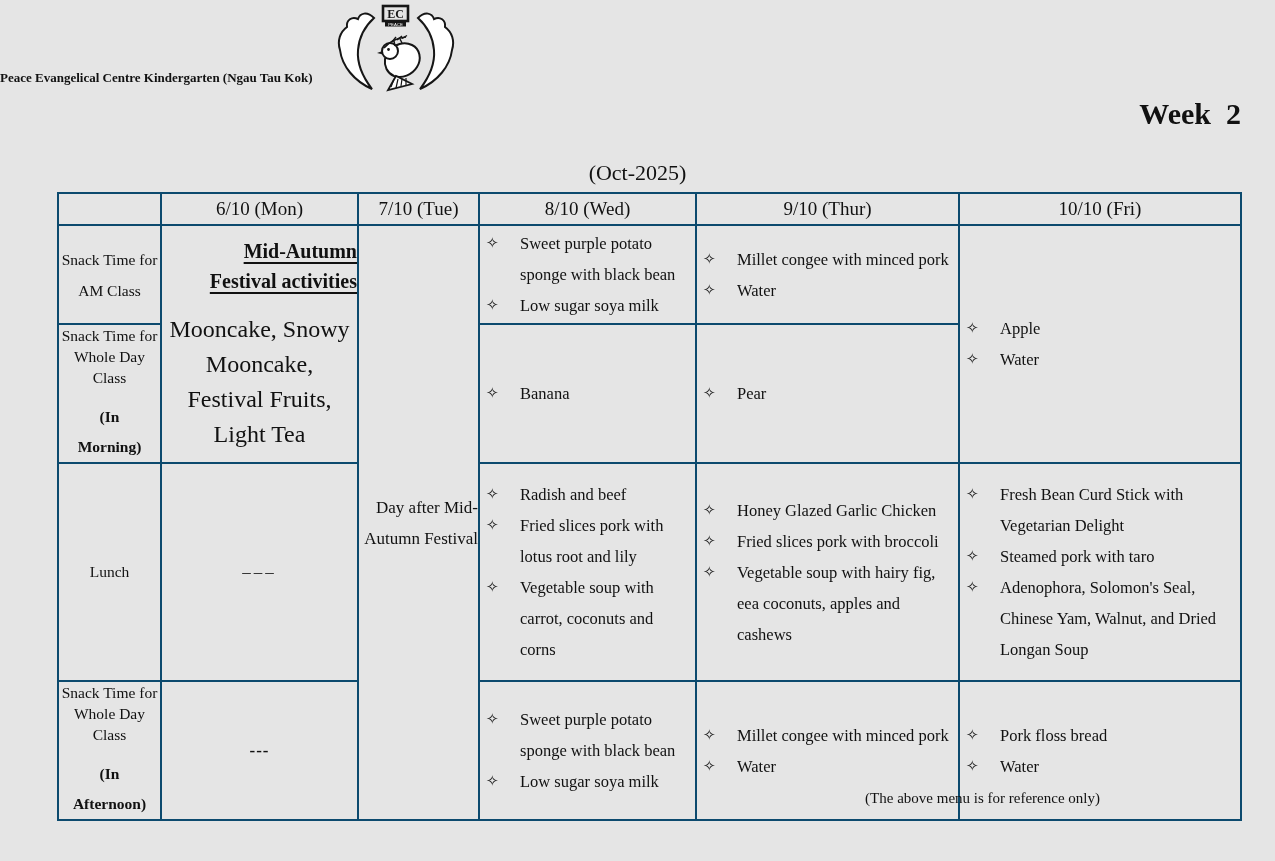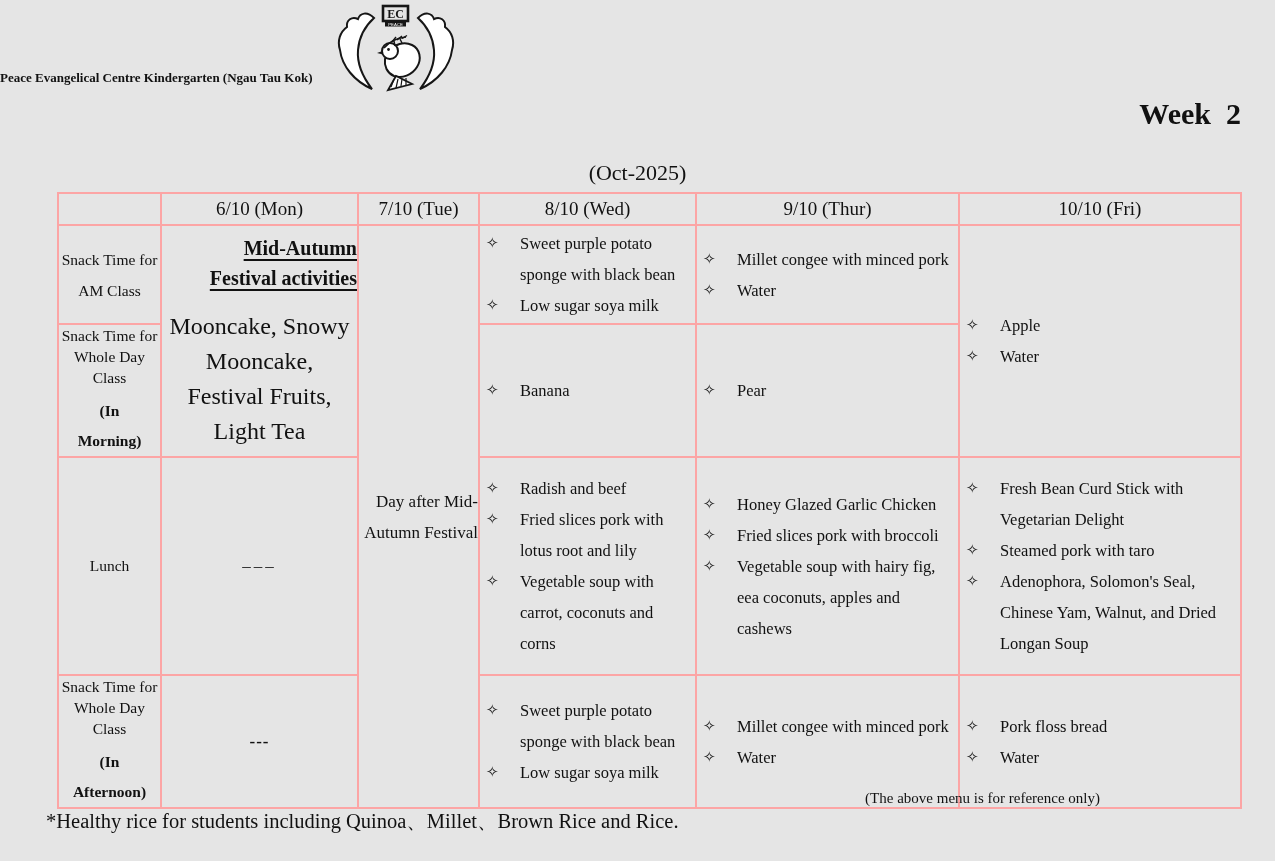--- a/index.html
+++ b/index.html
@@ -18,29 +18,29 @@
   .week{position:absolute;right:34px;top:54px;font-size:30px;font-weight:bold;white-space:pre;margin-top:43px;}
   .title{position:absolute;left:0;right:0;top:96px;text-align:center;font-size:47px;font-weight:bold;}
   .subtitle{position:absolute;left:0;right:0;top:160px;text-align:center;font-size:22px;font-weight:normal;}
   
   table.menu-table{
     position:absolute;left:57px;top:192px;
     border-collapse:collapse;table-layout:fixed;
     width:1183px;
   }
   .menu-table td,.menu-table th{
-    border:2px solid #fca5a5;
+    border:2px solid #0c4a6e;
     padding:0;vertical-align:middle;
     font-weight:normal;
   }
   .col-head{font-size:19px;font-weight:bold;text-align:center;}
   .row-head{text-align:center;font-weight:bold;font-size:15.5px;padding:2px;}
   .rh-loose{line-height:31px;}
   .rh-tight{line-height:21px;}
-  .rh-sub{line-height:30px;margin:8px auto 0;max-width:80px;font-weight:bold;}
+  .rh-sub{line-height:30px;margin:14px auto 0;max-width:80px;font-weight:bold;}
   .menu{vertical-align:middle;}
   .items{padding:2px 2px 2px 6px;}
   .item{display:flex;align-items:flex-start;}
   .blt{
     flex:0 0 34px;width:34px;
     font-family:"DejaVu Sans",sans-serif;
     font-size:15px;line-height:31px;color:#222;
   }
   .itxt{flex:1;font-size:16.5px;line-height:31px;}
   .festival-cell{text-align:center;}
@@ -282,15 +282,14 @@
             <span class="blt">✧</span>
             <span class="itxt">Water</span>
           </div>
         </div>
       </td>
     </tr>
   </tbody>
     </table>
 
   <div class="ref-note">(The above menu is for reference only)</div>
-  <div class="rice-note">*Healthy rice for students including Quinoa、Millet、Brown Rice and Rice.</div>
 
 </div>
 
 </body></html>

